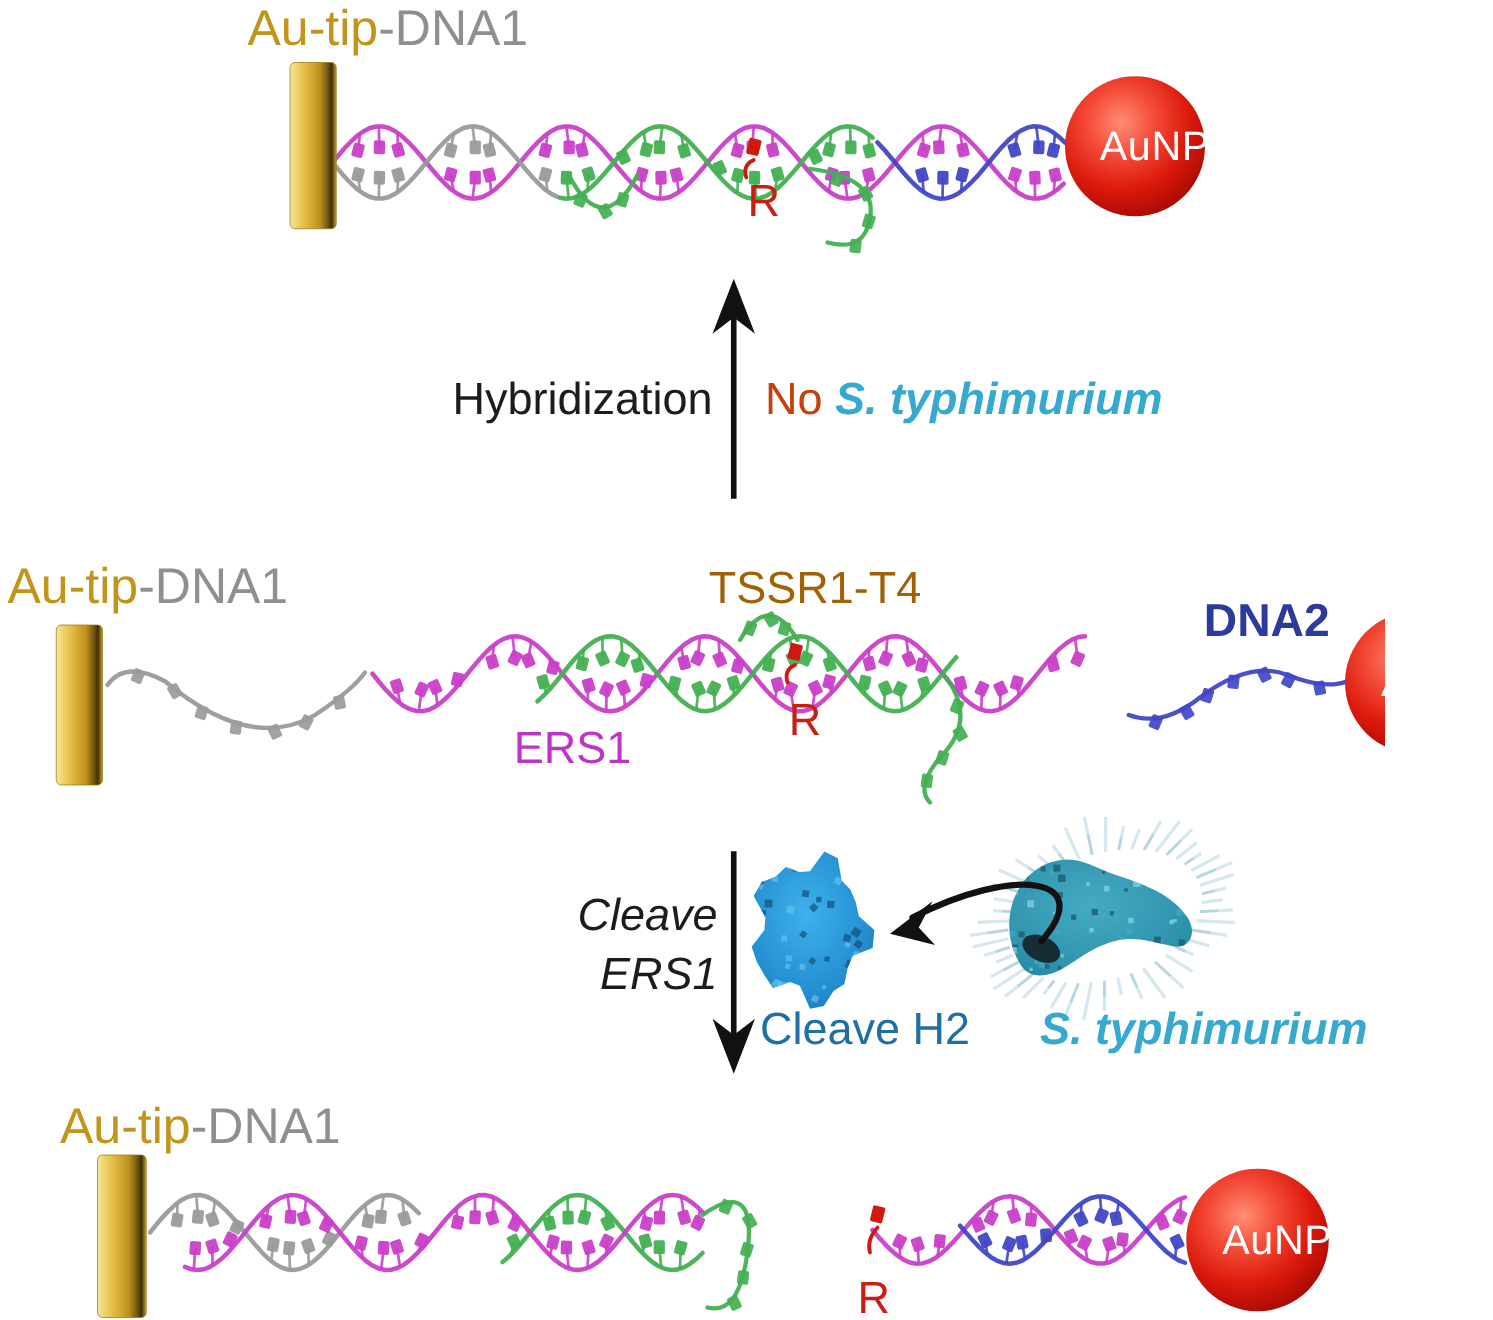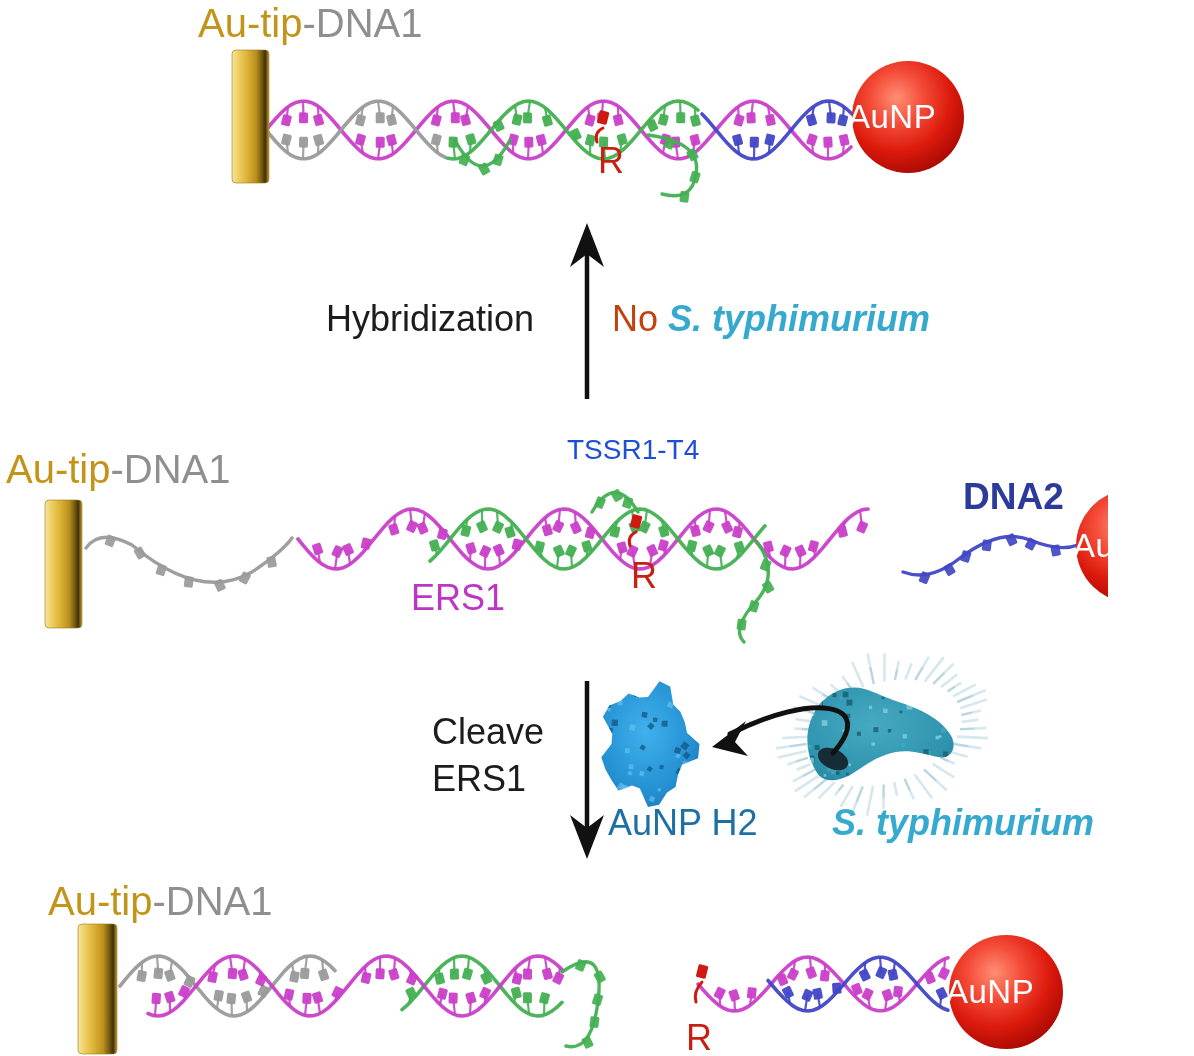--- a/index.html
+++ b/index.html
@@ -1,23 +1,23 @@
 <!DOCTYPE html>
 <html><head>
 <meta charset="utf-8">
 <style>
   html,body{margin:0;padding:0;background:#ffffff;}
   .stage{position:relative;width:1108px;height:1056px;background:#ffffff;overflow:hidden;
          font-family:"Liberation Sans",sans-serif;}
   svg.layer{position:absolute;left:0;top:0;}
   .t{position:absolute;line-height:1.0;white-space:nowrap;color:#1c1c1c;}
   .it{font-style:italic;font-weight:bold;}
-  .ctr{text-align:left;}
-  .rt{text-align:left;}
-  .aunp-t{position:absolute;width:120px;height:40px;line-height:40px;text-align:left;
+  .ctr{text-align:right;font-style:italic;}
+  .rt{text-align:right;}
+  .aunp-t{position:absolute;width:120px;height:40px;line-height:40px;text-align:right;
           font-size:33px;color:#fff;letter-spacing:0.5px;}
 </style>
 </head>
 <body>
 
 <div class="stage">
 
   <svg id="art" class="layer" width="1194" height="1056" viewBox="0 0 1194 1056">
     <defs>
       <linearGradient id="goldGrad" x1="0" y1="0" x2="1" y2="0">
@@ -681,36 +681,36 @@
   <div class="t rt" style="left: 326px; top: 301px; width: 244px; font-size: 36px; color: rgb(28, 28, 28);">Hybridization</div>
 
   <div class="t" style="left:612px;top:301px;font-size:36px;">
     <span style="color: #c2410c;">No </span><span class="it" style="color: rgb(54, 169, 207);">S. typhimurium</span>
   </div>
 
   <div class="t" style="left:6px;top:449px;font-size:40px;">
     <span style="color: rgb(194, 148, 26);">Au-tip</span><span style="color: rgb(143, 143, 143);">-DNA1</span>
   </div>
 
-  <div class="t" style="left: 567px; top: 436px; font-size: 28px; color: #1d4ed8;">TSSR1-T4</div>
+  <div class="t" style="left: 567px; top: 452px; font-size: 36px; color: #a16207;">TSSR1-T4</div>
 
   <div class="t" style="left: 411px; top: 580px; font-size: 36px; color: rgb(190, 53, 198);">ERS1</div>
 
   <div class="t" style="left: 631px; top: 558px; font-size: 36px; color: rgb(199, 31, 18);">R</div>
 
   <div class="t" style="left: 963px; top: 478px; font-size: 37px; color: rgb(43, 58, 155); font-weight: bold;">DNA2</div>
 
   <div class="aunp-t" style="left: 1073px; top: 526px; color: rgb(255, 255, 255);">AuNP</div>
 
   <div class="t ctr" style="left:432px;top:708px;width:142px;font-size:36px;line-height:47px;">
     <div style="color: rgb(28, 28, 28);">Cleave</div>
     <div style="color: rgb(28, 28, 28);">ERS1</div>
   </div>
 
-  <div class="t" style="left: 608px; top: 805px; font-size: 36px; color: rgb(30, 111, 164);">AuNP H2</div>
+  <div class="t" style="left: 608px; top: 805px; font-size: 36px; color: rgb(30, 111, 164);">Cleave H2</div>
 
   <div class="t it" style="left: 832px; top: 805px; font-size: 36px; color: rgb(54, 169, 207);">S. typhimurium</div>
 
   <div class="t" style="left:48px;top:881px;font-size:40px;">
     <span style="color: rgb(194, 148, 26);">Au-tip</span><span style="color: rgb(143, 143, 143);">-DNA1</span>
   </div>
 
   <div class="t" style="left: 686px; top: 1020px; font-size: 36px; color: rgb(199, 31, 18);">R</div>
 
   <div class="aunp-t" style="left: 946px; top: 972px; color: rgb(255, 255, 255);">AuNP</div>

